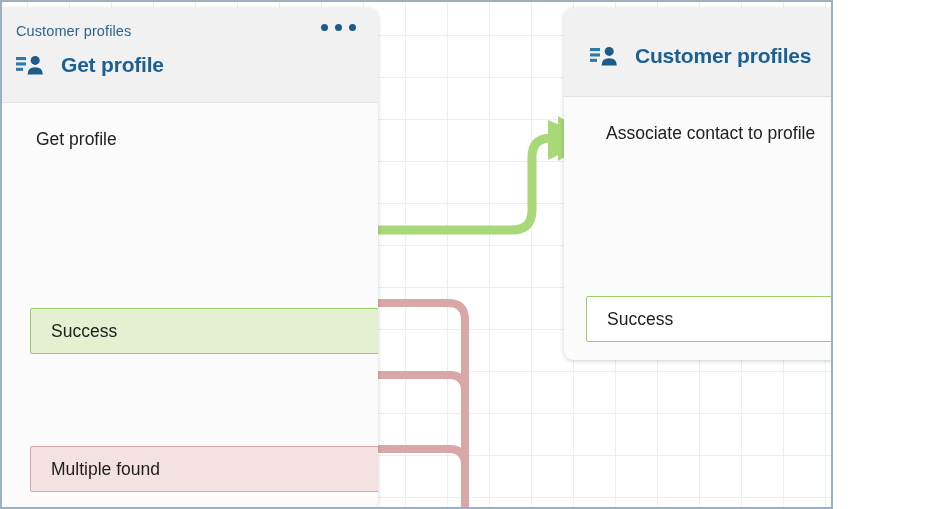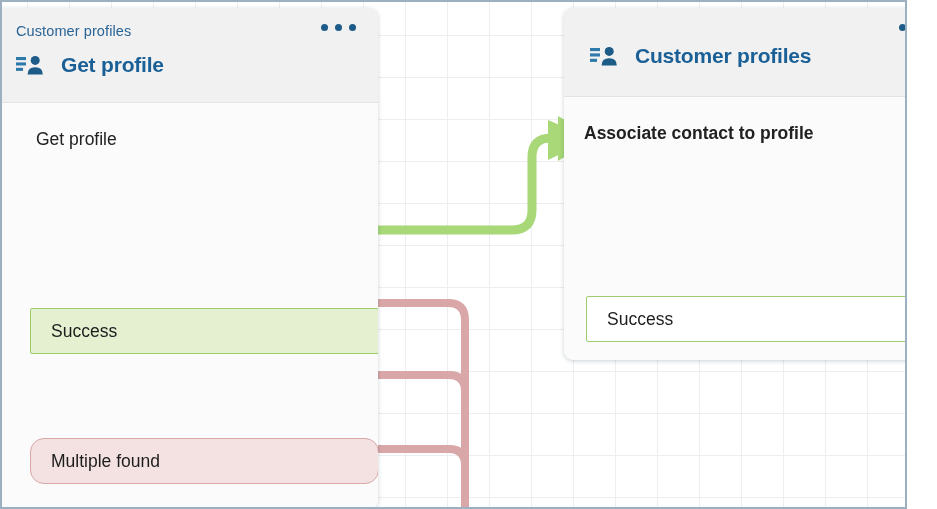--- a/index.html
+++ b/index.html
@@ -5,21 +5,21 @@
   html, body {
     margin: 0;
     padding: 0;
     background: #ffffff;
   }
   body {
     font-family: "Liberation Sans", sans-serif;
   }
   #canvas {
     position: relative;
-    width: 907px;
+    width: 833px;
     height: 509px;
     overflow: hidden;
     box-sizing: border-box;
     border: 2px solid #9bb0c0;
     background-color: #ffffff;
     background-image:
       linear-gradient(to right, #eceef0 1px, transparent 1px),
       linear-gradient(to bottom, #eceef0 1px, transparent 1px);
     background-size: 42px 42px;
     background-position: -17px -9px;
@@ -119,21 +119,21 @@
     display: flex;
     align-items: center;
     background: #fbfbfb;
   }
   .action-label {
     font-size: 17.5px;
     color: #212121;
     margin-left: 46px;
     white-space: nowrap;
   }
-  .card-right .action-label { margin-left: 20px; font-weight: bold; }
+  .card-right .action-label { margin-left: 42px; }
 
   .slot {
     position: absolute;
     box-sizing: border-box;
     display: flex;
     align-items: center;
     font-size: 17.5px;
     color: #1d1d1d;
     height: 46px;
     border-radius: 2px;
@@ -218,21 +218,21 @@
     <div class="card-body">
       <div class="action-row">
         <span class="action-label">Get profile</span>
       </div>
 
       <div class="slot success-filled" style="top:205px;">
         <span>Success</span>
       </div>
 
 
-      <div class="slot error" style="top:335px;border-radius:14px;">
+      <div class="slot error" style="top:343px;">
         <span>Multiple found</span>
       </div>
 
     </div>
   </div>
 
   <div class="card card-right">
     <div class="card-header">
       <div class="kebab">
         <i></i>

